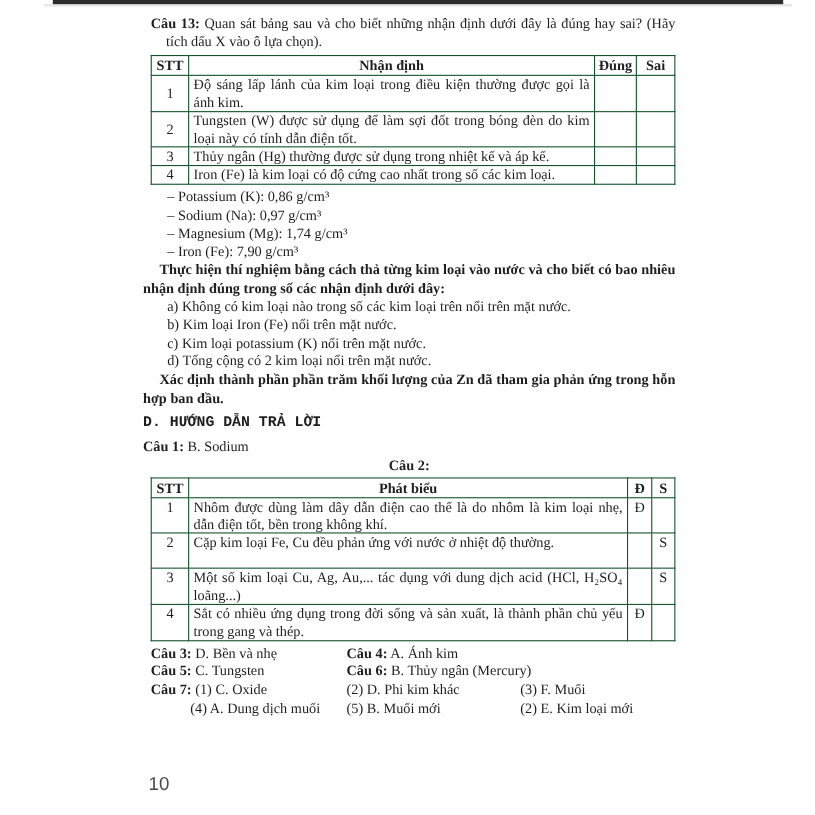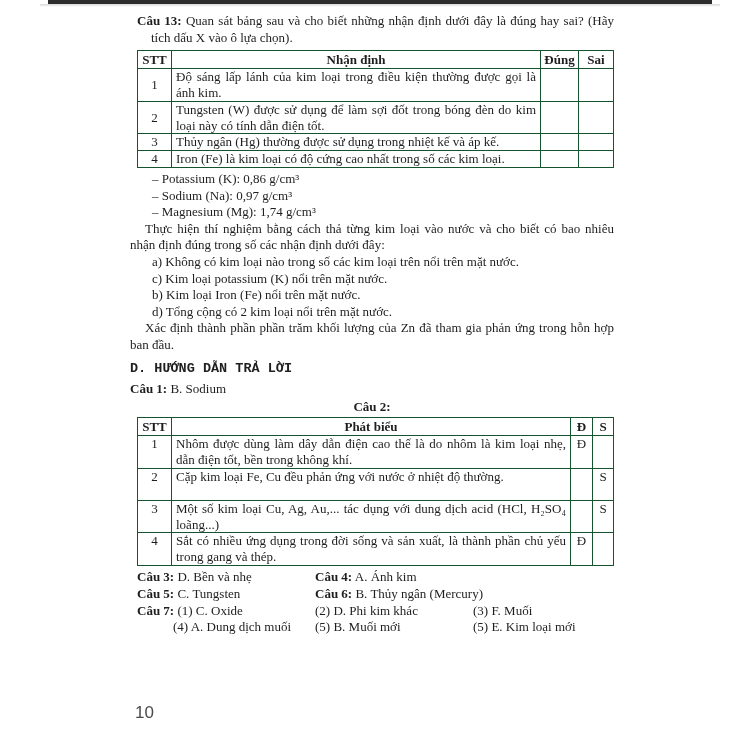--- a/index.html
+++ b/index.html
@@ -14,21 +14,21 @@
     position:absolute;top:4px;left:40px;width:680px;height:3px;
     background:linear-gradient(#d9d9d9,#ffffff);
   }
   .content{
     position:absolute;left:130px;top:13px;width:484px;
     font-size:13px;line-height:16.6px;text-align:justify;
   }
   p{margin:0;}
   b{font-weight:bold;}
   .q-para{padding-left:21px;text-indent:-14px;}
-  .body-para{text-indent:15px;}
+  .body-para{text-indent:15px;font-weight:bold;}
   .indent-item{padding-left:22px;}
   table{
     border-collapse:collapse;table-layout:fixed;width:476px;margin-left:7px;
   }
   .tbl-q13{margin-top:4px;margin-bottom:3px;}
   .tbl-a2{margin-top:2px;margin-bottom:3px;}
   th,td{
     border:1px solid #14532d;vertical-align:top;
     font-size:13px;line-height:15.8px;padding:0 4px;
   }
@@ -100,24 +100,25 @@
       <td class="stmt">Iron (Fe) là kim loại có độ cứng cao nhất trong số các kim loại.</td>
       <td class="mark"></td>
       <td class="mark"></td>
     </tr>
   </tbody>
     </table>
 
   <div class="indent-item">– Potassium (K): 0,86 g/cm³</div>
   <div class="indent-item">– Sodium (Na): 0,97 g/cm³</div>
   <div class="indent-item">– Magnesium (Mg): 1,74 g/cm³</div>
+  <div class="indent-item">– Iron (Fe): 7,90 g/cm³</div>
   <p class="body-para">Thực hiện thí nghiệm bằng cách thả từng kim loại vào nước và cho biết có bao nhiêu nhận định đúng trong số các nhận định dưới đây:</p>
   <div class="indent-item">a) Không có kim loại nào trong số các kim loại trên nổi trên mặt nước.</div>
+  <div class="indent-item">b) Kim loại Iron (Fe) nổi trên mặt nước.</div>
   <div class="indent-item">c) Kim loại potassium (K) nổi trên mặt nước.</div>
-  <div class="indent-item">b) Kim loại Iron (Fe) nổi trên mặt nước.</div>
   <div class="indent-item">d) Tổng cộng có 2 kim loại nổi trên mặt nước.</div>
 
   <p class="body-para">Xác định thành phần phần trăm khối lượng của Zn đã tham gia phản ứng trong hỗn hợp ban đầu.</p>
 
   <div class="heading">D. HƯỚNG DẪN TRẢ LỜI</div>
   <p class="ans-line" style="text-align:left"><b>Câu 1:</b> <span>B. Sodium</span></p>
   <p class="ans-line" style="text-align:center"><b>Câu 2:</b></p>
 
   <table class="tbl-a2">
     <colgroup>
@@ -169,18 +170,18 @@
     <span class="c2"><b>Câu 6:</b> <span>B. Thủy ngân (Mercury)</span></span>
   </div>
   <div class="ans-row">
     <span class="c1"><b>Câu 7:</b> <span>(1) C. Oxide</span></span>
     <span class="c2">(2) D. Phi kim khác</span>
     <span class="c3">(3) F. Muối</span>
   </div>
   <div class="ans-row">
     <span class="c1b">(4) A. Dung dịch muối</span>
     <span class="c2">(5) B. Muối mới</span>
-    <span class="c3">(5) E. Kim loại mới</span>
+    <span class="c3">(2) E. Kim loại mới</span>
   </div>
 
 </div>
 
 <div class="page-num">10</div>
 
 </body></html>

